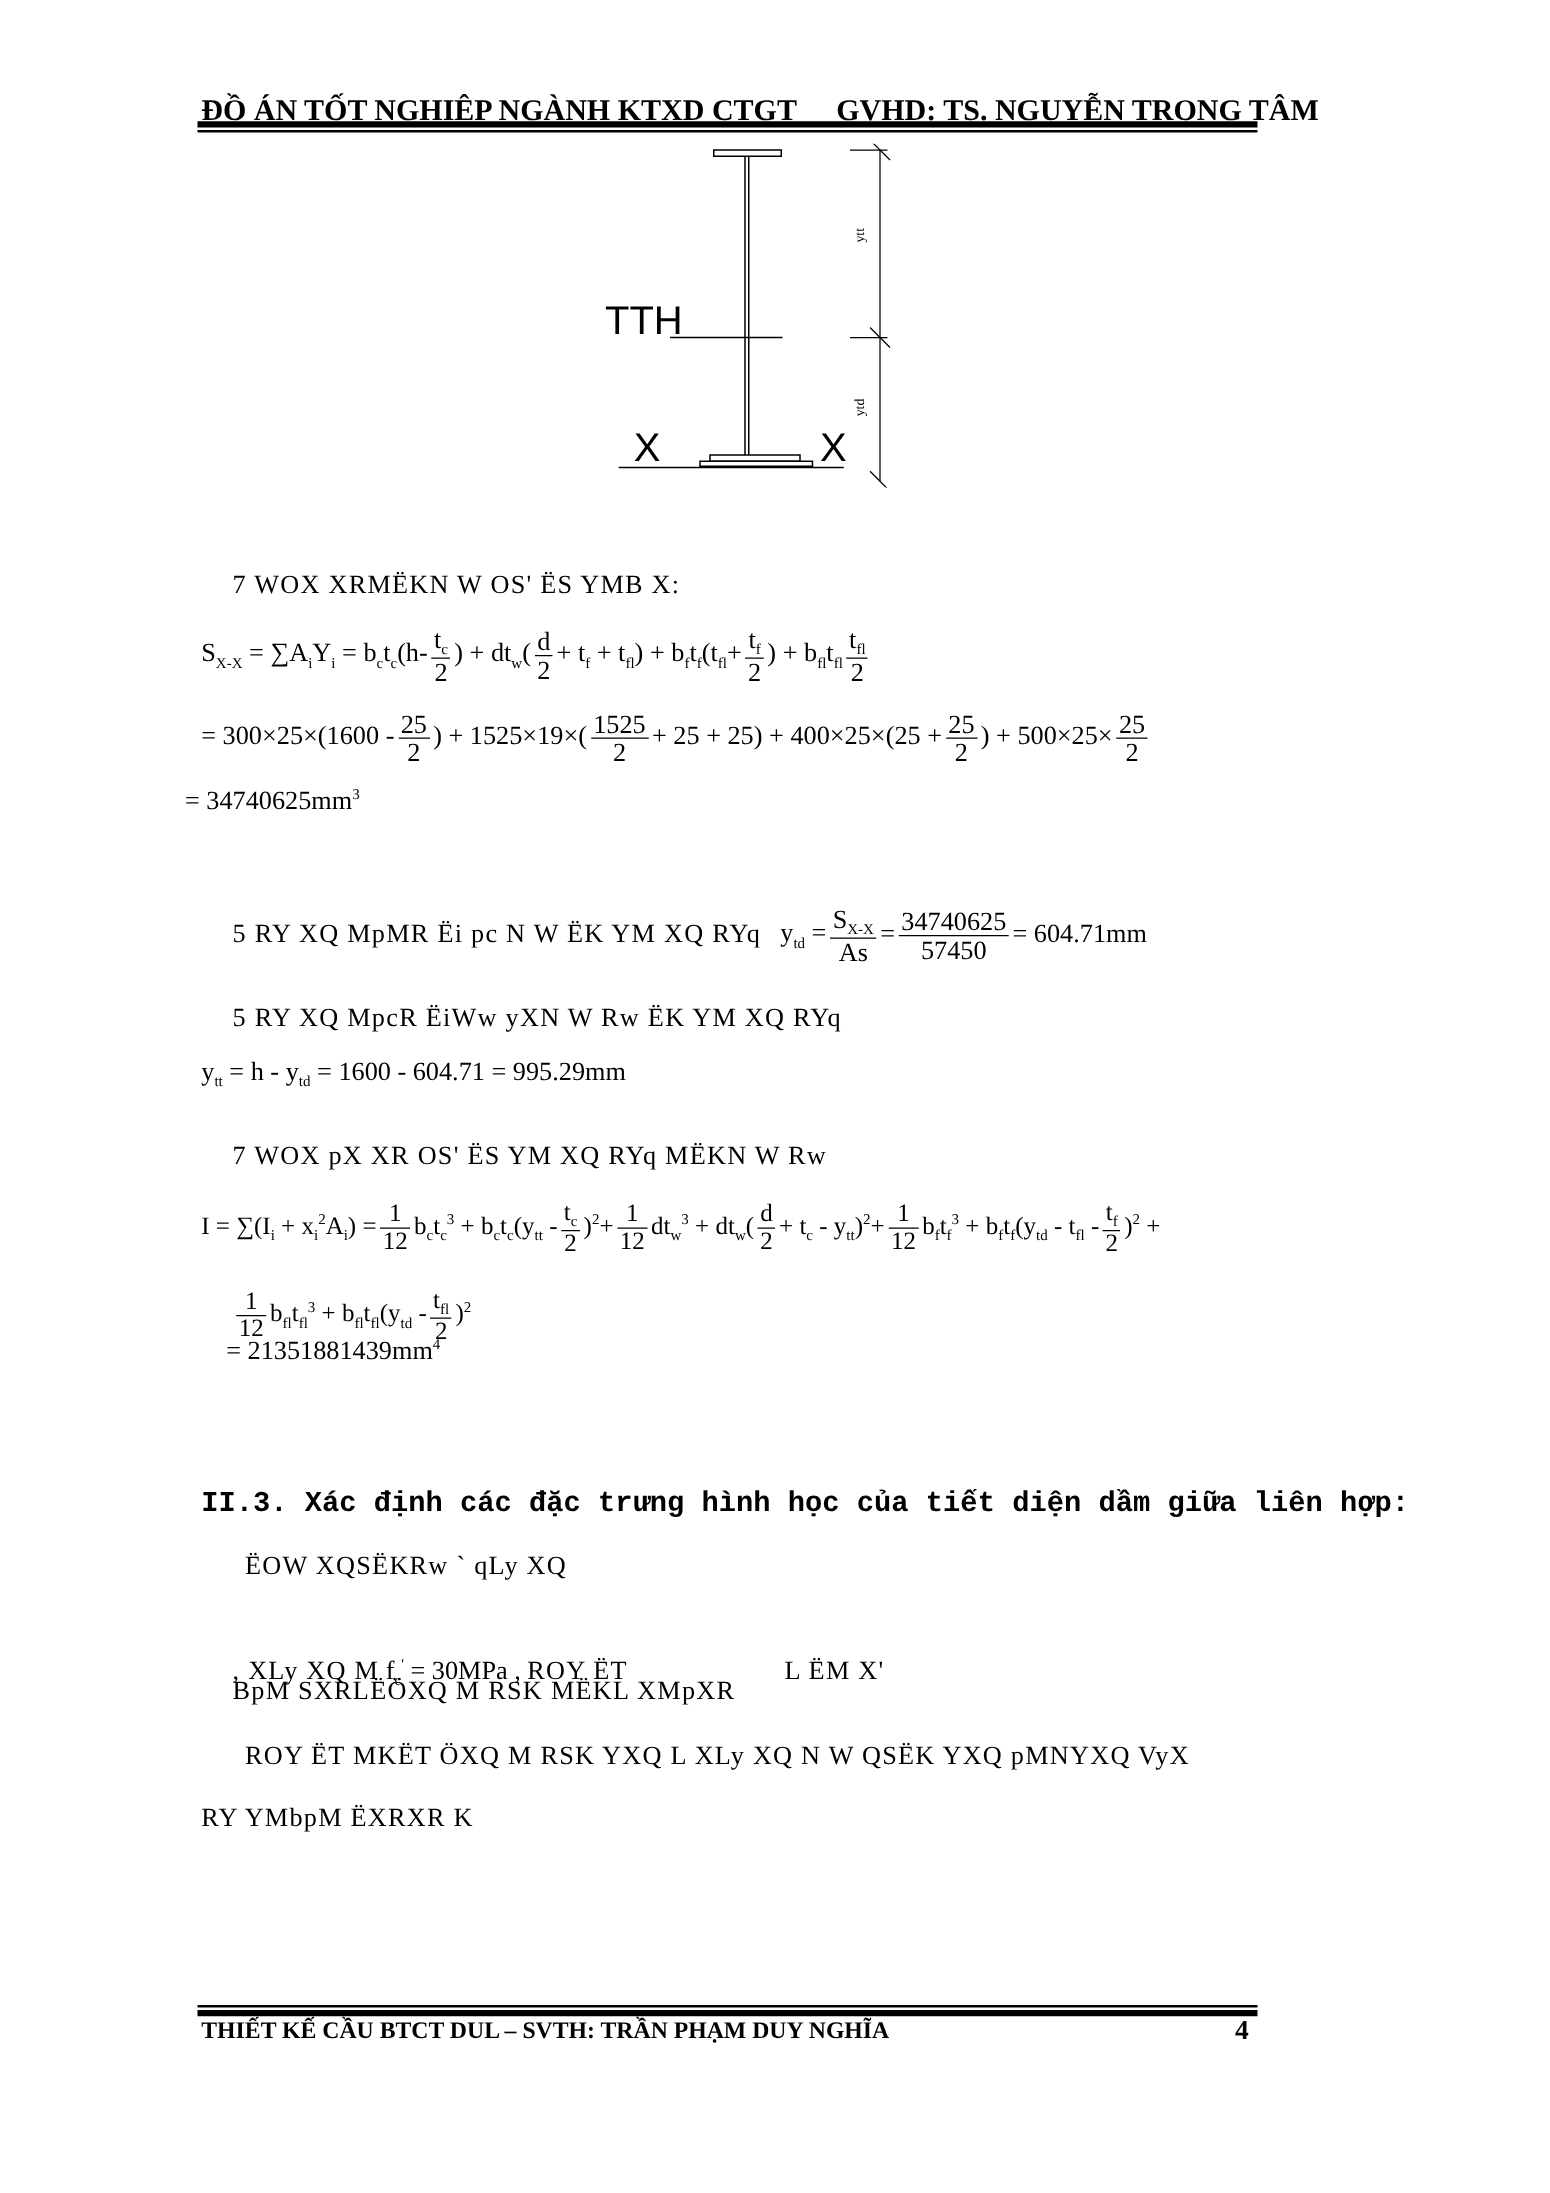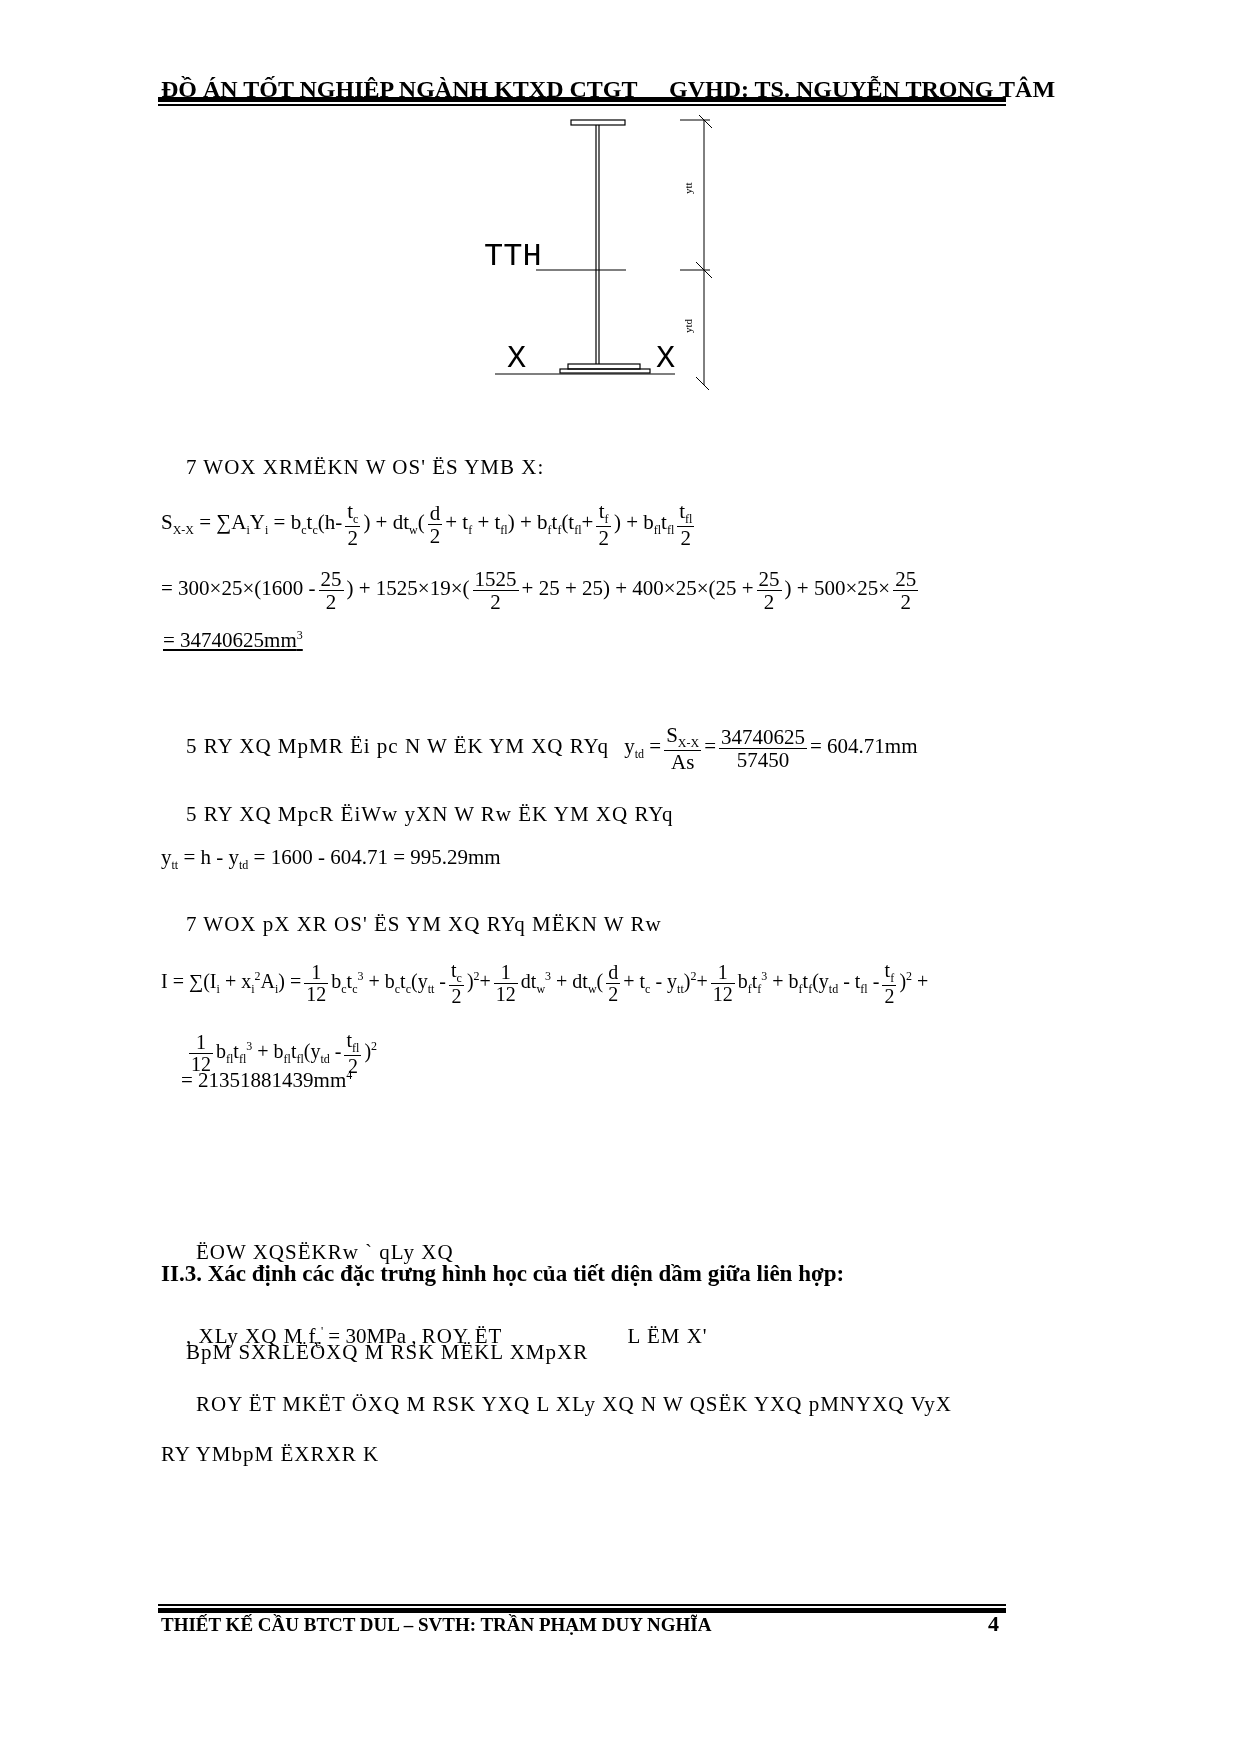--- a/index.html
+++ b/index.html
@@ -8,21 +8,21 @@
   .abs { position:absolute; }
   .hdr { font-weight:bold; font-size:24px; top:76px; white-space:nowrap; }
   .rule-thick { position:absolute; background:#000; }
   .line { position:absolute; white-space:nowrap; font-size:21px; }
   .garbled { letter-spacing:1px; }
   .frac { display:inline-block; vertical-align:middle; text-align:center; margin:0 3px; }
   .frac > span { display:block; line-height:1.05; padding:0 2px; }
   .frac > .num { border-bottom:1.5px solid #000; }
   sub, sup { font-size:12px; }
   .heading { font-weight:bold; font-size:23px; }
-  .diagram-label { font-family:Liberation Mono, monospace; }
+  .diagram-label { font-family:Liberation Sans, sans-serif; }
   .footer { font-weight:bold; font-size:19px; top:1614px; white-space:nowrap; }
 </style>
 </head>
 <body>
 
 <div class="abs hdr" style="left:161px;">ĐỒ ÁN TỐT NGHIỆP NGÀNH KTXD CTGT</div>
 <div class="abs hdr" style="left:669px;">GVHD: TS. NGUYỄN TRỌNG TÂM</div>
 <div class="rule-thick" style="left:158px; top:97px; width:848px; height:5px;"></div>
 <div class="rule-thick" style="left:158px; top:104px; width:848px; height:2px;"></div>
 
@@ -58,21 +58,21 @@
 <div class="line garbled" style="left:186px; top:455px;">7    WOX  XRMËKN W  OS' ËS  YMB   X:</div>
 
 <div class="line" style="left:161px; top:500px;">
   <span>S<sub>X-X</sub> = ∑A<sub>i</sub>Y<sub>i</sub> = b<sub>c</sub>t<sub>c</sub>(h-</span><span class="frac"><span class="num">t<sub>c</sub></span><span>2</span></span><span>) + dt<sub>w</sub>(</span><span class="frac"><span class="num">d</span><span>2</span></span><span>+ t<sub>f</sub> + t<sub>fl</sub>) + b<sub>f</sub>t<sub>f</sub>(t<sub>fl</sub>+</span><span class="frac"><span class="num">t<sub>f</sub></span><span>2</span></span><span>) + b<sub>fl</sub>t<sub>fl</sub></span><span class="frac"><span class="num">t<sub>fl</sub></span><span>2</span></span>
 </div>
 
 <div class="line" style="left:161px; top:568px;">
   <span>= 300×25×(1600 -</span><span class="frac"><span class="num">25</span><span>2</span></span><span>) + 1525×19×(</span><span class="frac"><span class="num">1525</span><span>2</span></span><span>+ 25 + 25) + 400×25×(25 +</span><span class="frac"><span class="num">25</span><span>2</span></span><span>) + 500×25×</span><span class="frac"><span class="num">25</span><span>2</span></span>
 </div>
 
-<div class="line" style="left:163px; top:628px;text-decoration:underline;">
+<div class="line" style="left:148px; top:628px;">
   <span>= 34740625mm</span><sup>3</sup>
 </div>
 
 <div class="line" style="left:186px; top:724px;">
   <span class="garbled">5 RY XQ MpMR Ëi pc N W ËK  YM   XQ RYq</span>
   <span style="margin-left:10px;">y<sub>td</sub> =</span><span class="frac"><span class="num">S<sub>X-X</sub></span><span>As</span></span><span>=</span><span class="frac"><span class="num">34740625</span><span>57450</span></span><span>= 604.71mm</span>
 </div>
 
 <div class="line garbled" style="left:186px; top:802px;">5 RY XQ MpcR ËiWw   yXN W Rw ËK  YM   XQ RYq</div>
 
@@ -87,21 +87,21 @@
 </div>
 
 <div class="line" style="left:186px; top:1030px; font-size:20px;">
   <span class="frac"><span class="num">1</span><span>12</span></span><span>b<sub>fl</sub>t<sub>fl</sub><sup>3</sup> + b<sub>fl</sub>t<sub>fl</sub>(y<sub>td</sub> -</span><span class="frac"><span class="num">t<sub>fl</sub></span><span>2</span></span><span>)<sup>2</sup></span>
 </div>
 
 <div class="line" style="left:181px; top:1068px;">
   <span>= 21351881439mm</span><sup>4</sup>
 </div>
 
-<div class="line heading" style="left:161px; top:1261px;">II.3. Xác định các đặc trưng hình học của tiết diện dầm giữa liên hợp:</div>
+<div class="line heading" style="left:161px; top:1190px;font-family:Liberation Mono, monospace;">II.3. Xác định các đặc trưng hình học của tiết diện dầm giữa liên hợp:</div>
 
 <div class="line garbled" style="left:196px; top:1240px;">ËOW     XQSËKRw  ` qLy   XQ</div>
 
 <div class="line" style="left:186px; top:1324px;text-align:right;">
   <span class="garbled">,   XLy    XQ M</span>
   <span> f<sub>c</sub><sup>'</sup> </span><span>= 30MPa ,</span>
   <span class="garbled">ROY ËT</span>
   <span class="garbled" style="margin-left:120px;">L  ËM   X'</span>
 </div>
 

